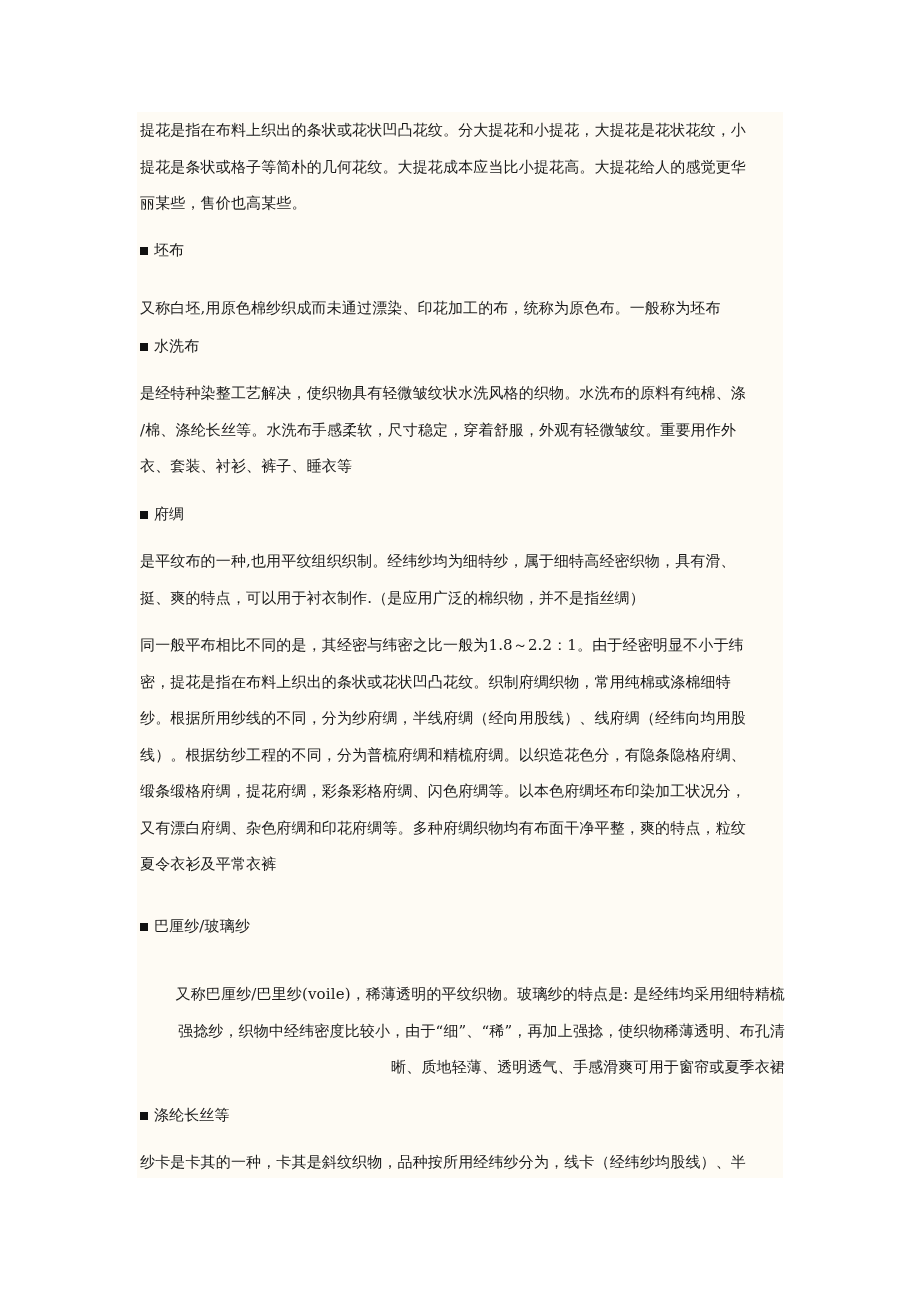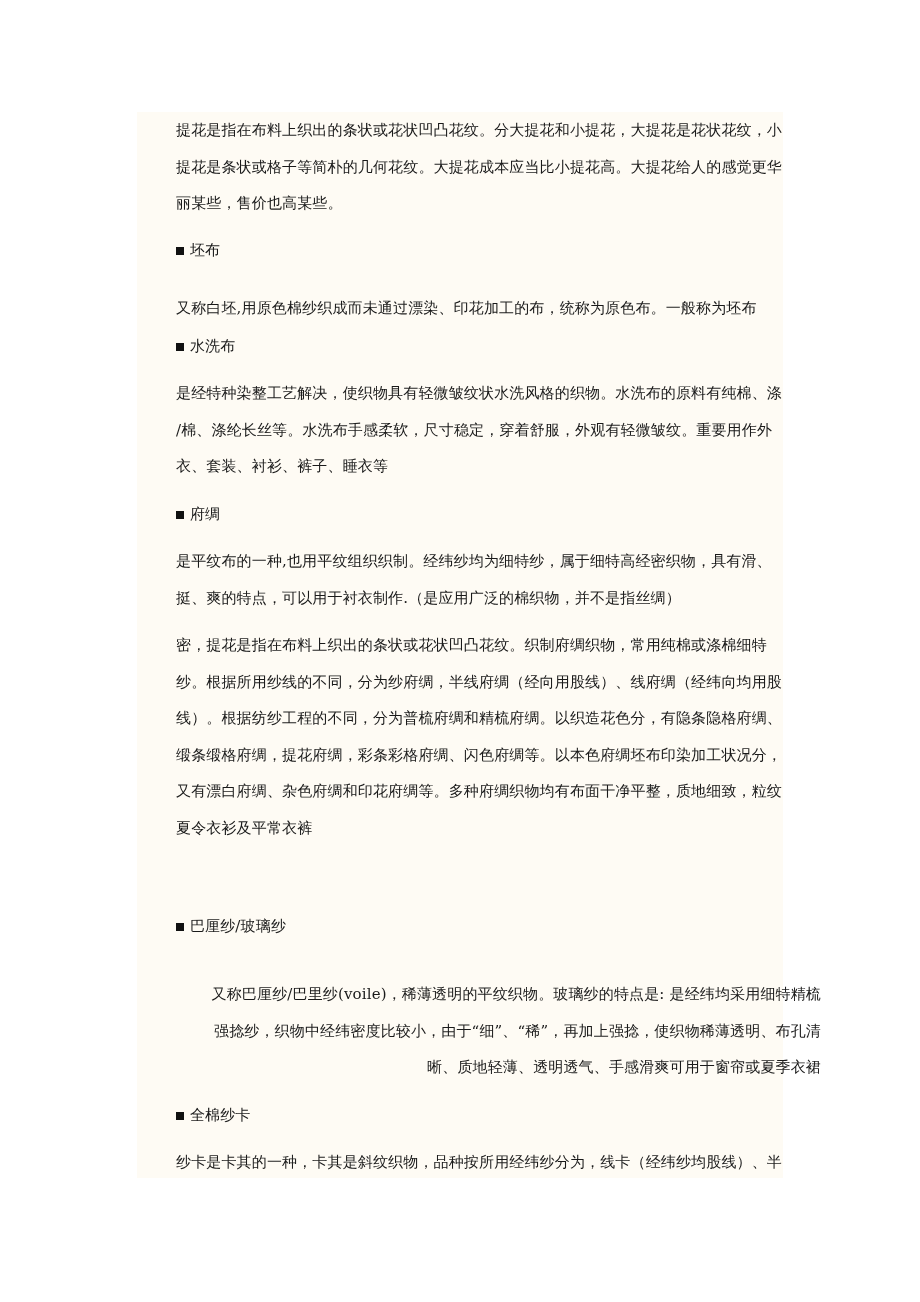--- a/index.html
+++ b/index.html
@@ -24,21 +24,20 @@
     background: #fefbf4;
   }
   .block {
     position: absolute;
     left: 3px;
     width: 645px;
     font-size: 15px;
     line-height: 36.5px;
     white-space: nowrap;
     letter-spacing: 0.15px;
-    margin-left: 36px;
   }
   .line { display: block; height: 36.5px; }
   .heading::before {
     content: "";
     display: inline-block;
     width: 8px;
     height: 8px;
     background: #111;
     margin-right: 1px;
     vertical-align: 0px;
@@ -76,39 +75,40 @@
   <div class="block heading" style="top:384px;">
     <span>府绸</span>
   </div>
 
   <div class="block" style="top:431px;">
     <span class="line">是平纹布的一种,也用平纹组织织制。经纬纱均为细特纱，属于细特高经密织物，具有滑、</span>
     <span class="line">挺、爽的特点，可以用于衬衣制作.（是应用广泛的棉织物，并不是指丝绸）</span>
   </div>
 
   <div class="block" style="top:515px;">
+    <span class="line">同一般平布相比不同的是，其经密与纬密之比一般为1.8～2.2：1。由于经密明显不小于纬</span>
     <span class="line">密，提花是指在布料上织出的条状或花状凹凸花纹。织制府绸织物，常用纯棉或涤棉细特</span>
     <span class="line">纱。根据所用纱线的不同，分为纱府绸，半线府绸（经向用股线）、线府绸（经纬向均用股</span>
     <span class="line">线）。根据纺纱工程的不同，分为普梳府绸和精梳府绸。以织造花色分，有隐条隐格府绸、</span>
     <span class="line">缎条缎格府绸，提花府绸，彩条彩格府绸、闪色府绸等。以本色府绸坯布印染加工状况分，</span>
-    <span class="line">又有漂白府绸、杂色府绸和印花府绸等。多种府绸织物均有布面干净平整，质地细致，粒纹</span>
+    <span class="line">又有漂白府绸、杂色府绸和印花府绸等。多种府绸织物均有布面干净平整，爽的特点，粒纹</span>
     <span class="line">夏令衣衫及平常衣裤</span>
   </div>
 
   <div class="block heading" style="top:796px;">
     <span>巴厘纱/玻璃纱</span>
   </div>
 
   <div class="block" style="top:864px;text-align:right;">
     <span class="line">又称巴厘纱/巴里纱(voile)，稀薄透明的平纹织物。玻璃纱的特点是: 是经纬均采用细特精梳</span>
     <span class="line">强捻纱，织物中经纬密度比较小，由于“细”、“稀”，再加上强捻，使织物稀薄透明、布孔清</span>
     <span class="line">晰、质地轻薄、透明透气、手感滑爽可用于窗帘或夏季衣裙</span>
   </div>
 
   <div class="block heading" style="top:985px;">
-    <span>全棉纱卡</span>
+    <span>涤纶长丝等</span>
   </div>
 
   <div class="block" style="top:1032px;">
     <span class="line">纱卡是卡其的一种，卡其是斜纹织物，品种按所用经纬纱分为，线卡（经纬纱均股线）、半</span>
   </div>
 
 </div>
 
 </body></html>

